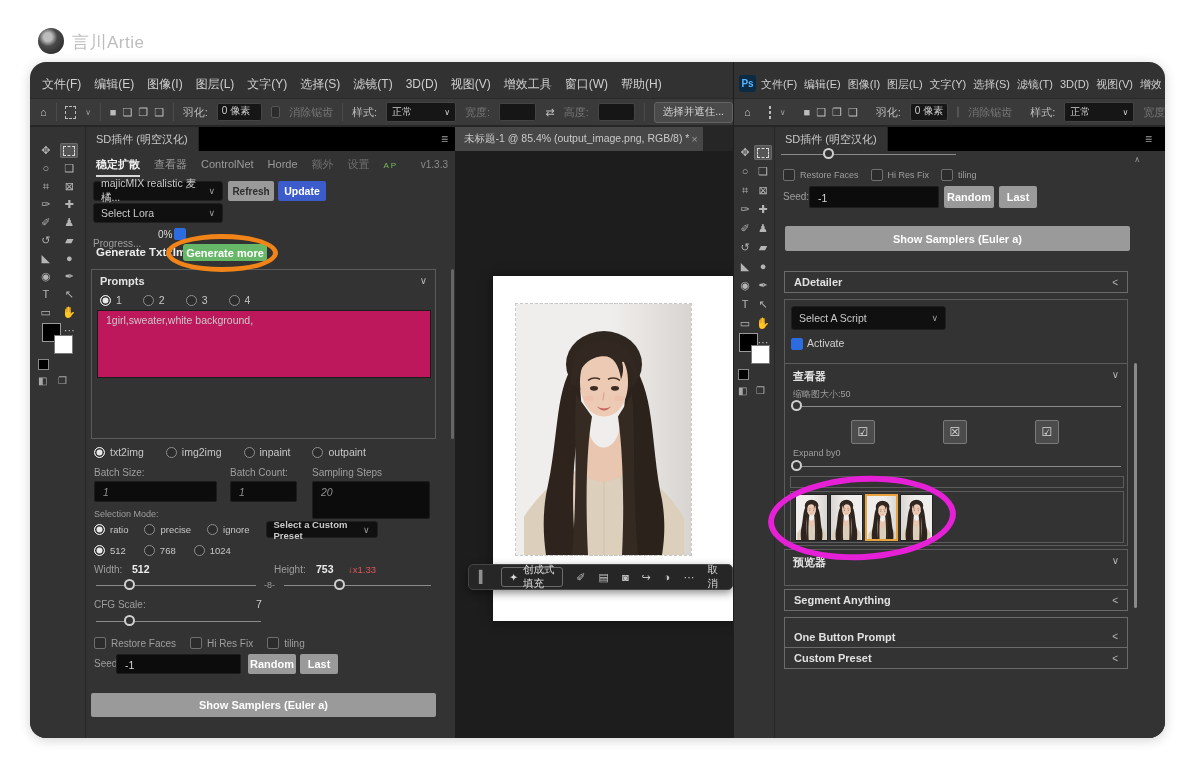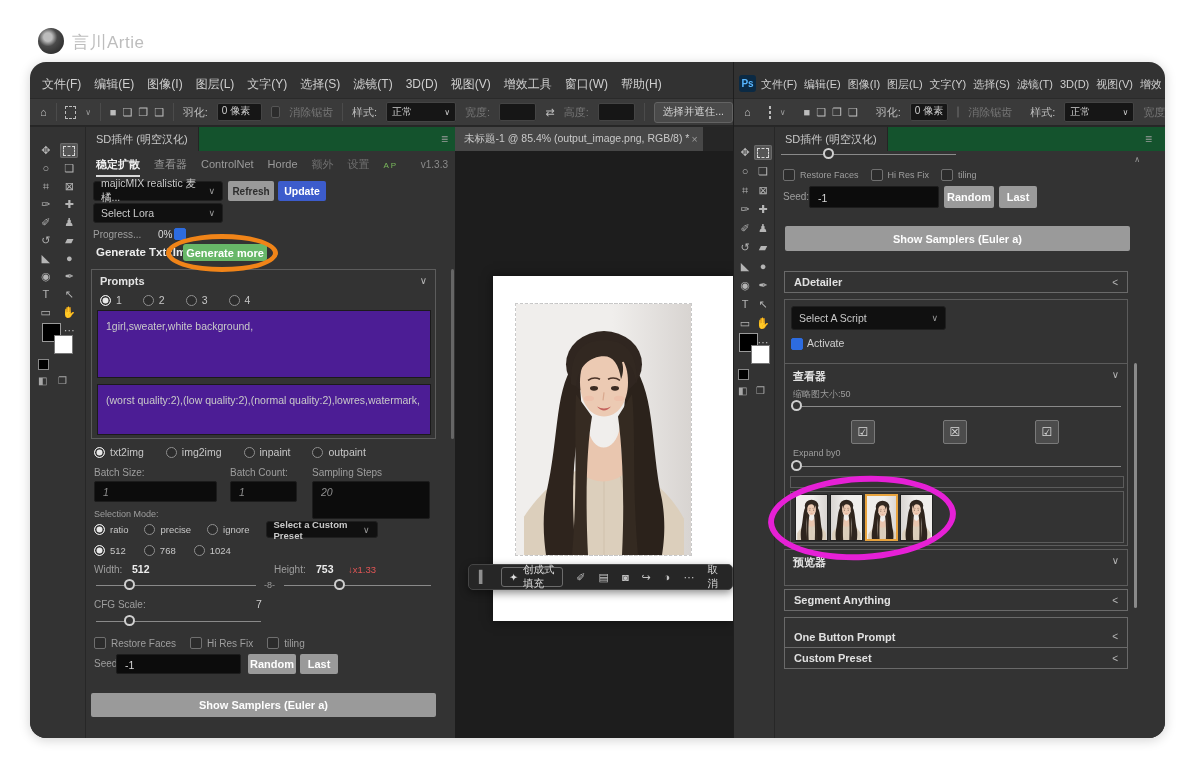--- a/index.html
+++ b/index.html
@@ -49,21 +49,21 @@
   .tools .tool{width:18px;height:15px;color:#b5b5b5;font-size:11px;line-height:15px;text-align:center;cursor:default;}
   .tools .tool.sel{background:#555;border-radius:2px;box-shadow:0 0 0 1px #6a6a6a inset;}
   .mqbox{width:10px;height:8px;border:1px dashed #d9d9d9;display:inline-block;margin-top:3px;}
   .swatches{width:30px;height:30px;}
   .sw-b{left:0;top:0;width:17px;height:17px;background:#000;border:1px solid #9a9a9a;}
   .sw-w{left:12px;top:12px;width:17px;height:17px;background:#fff;border:1px solid #777;}
   .sw-mini{width:9px;height:9px;background:#000;border:1px solid #888;}
   .tc-ico{color:#a8a8a8;font-size:10px;}
 
   
-  .panelbar{background:#14532d;height:24px;text-decoration:underline;}
+  .panelbar{background:#000000;height:24px;text-decoration:underline;}
   .ptab{background:#333;color:#c9c9c9;font-size:11px;height:24px;display:inline-flex;align-items:center;
     padding:0 10px;border-right:1px solid #242424;}
   .pmenu{color:#9e9e9e;font-size:12px;}
   .sdpanel{background:#333;}
   .lbl{color:#9e9e9e;font-size:10px;}
   .lbl-b{color:#e3e3e3;font-size:11px;font-weight:bold;}
   .dd{background:#101010;border:1px solid #1f1f1f;border-radius:3px;color:#c9c9c9;font-size:10.5px;
     display:flex;align-items:center;justify-content:space-between;padding:0 7px;box-sizing:border-box;}
   .dd .cv{color:#9c9c9c;font-size:9px;}
   .btn-gray{background:#9a9a9a;color:#fdfdfd;font-weight:bold;font-size:11px;border-radius:2px;
@@ -73,21 +73,21 @@
   .btn-green{background:#67b768;color:#fff;font-weight:bold;font-size:11px;border-radius:3px;
     display:flex;align-items:center;justify-content:center;}
   .txt-btn{color:#ededed;font-weight:bold;font-size:11.5px;}
   .inp{background:#0c0c0c;border:1px solid #1c1c1c;border-radius:2px;color:#d6d6d6;font-size:10.5px;
     padding:0 8px;box-sizing:border-box;font-family:"Liberation Sans",sans-serif;}
   .inp.it{color:#8f8f8f;font-style:italic;}
   .box{border:1px solid #5c5c5c;background:#333;box-sizing:border-box;}
   .radio{display:inline-flex;align-items:center;gap:5px;color:#c7c7c7;font-size:10.5px;}
   .rb{width:9px;height:9px;border:1px solid #8f8f8f;border-radius:50%;display:inline-block;background:#2c2c2c;}
   .rb.on{border-color:#e8e8e8;box-shadow:0 0 0 1.5px #2c2c2c inset;background:#e8e8e8;}
-  .ta{background:#4c1d95;border:1px solid #1b1b1b;color:#c9c9c9;font-size:10.5px;padding:8px 8px;
+  .ta{background:#be185d;border:1px solid #1b1b1b;color:#c9c9c9;font-size:10.5px;padding:2px 8px;
     box-sizing:border-box;line-height:1.35;overflow:hidden;}
   .slider{height:12px;}
   .slider .track{position:absolute;left:0;right:0;top:6px;height:1px;background:#8a8a8a;}
   .slider .knob{position:absolute;top:0;width:11px;height:11px;border:2px solid #cfcfcf;border-radius:50%;
     background:#333;box-sizing:border-box;}
   .hdr-box{border:1px solid #6a6a6a;background:#333;display:flex;align-items:center;justify-content:space-between;
     padding:0 9px;box-sizing:border-box;color:#e0e0e0;font-size:11px;font-weight:bold;}
   .hdr-box .cv{color:#b9b9b9;font-weight:normal;font-size:10px;}
   .vbtn{width:22px;height:22px;background:#4c4c4c;border:1px solid #7a7a7a;color:#dcdcdc;font-size:12px;
     display:flex;align-items:center;justify-content:center;border-radius:2px;}
@@ -272,21 +272,21 @@
           <span class="cv">∨</span>
       </div>
       <div class="abs btn-gray" style="left:142px;top:54px;width:46px;height:20px;font-size:10px;color:#2e2e2e">Refresh</div>
       <div class="abs btn-blue" style="left:192px;top:54px;width:48px;height:20px">Update</div>
 
       <div class="abs dd" style="left:7px;top:76px;width:130px;height:20px">
         <span>Select Lora</span>
           <span class="cv">∨</span>
       </div>
 
-      <span class="abs lbl" style="left:7px;top:102px">Progress...</span>
+      <span class="abs lbl" style="left:7px;top:111px">Progress...</span>
       <span class="abs" style="left:72px;top:102px;color:#dcdcdc;font-size:10px">0%</span>
       <span class="abs cbx on" style="left:88px;top:101px"></span>
 
       <span class="abs txt-btn" style="left:10px;top:119px">Generate Txt2Img</span>
       <div class="abs btn-green" style="left:97px;top:117px;width:84px;height:17px">Generate more</div>
 
       <div class="abs box" style="left:5px;top:142px;width:345px;height:170px">
         <span class="abs lbl-b" style="left:8px;top:5px">Prompts</span>
         <span class="abs cv" style="right:8px;top:5px;color:#b5b5b5;font-size:10px">∨</span>
         <div class="abs" style="left:8px;top:24px;display:flex;gap:21px">
@@ -301,21 +301,20 @@
           <label class="radio">
               <span class="rb"></span>
               <span>3</span>
             </label>
           <label class="radio">
               <span class="rb"></span>
               <span>4</span>
             </label>
         </div>
         <div class="abs ta" style="left:5px;top:40px;width:334px;height:68px">1girl,sweater,white background,</div>
-        <div class="abs ta" style="left:5px;top:114px;width:334px;height:51px">(worst quality:2),(low quality:2),(normal quality:2),lowres,watermark,</div>
       </div>
 
       <div class="abs" style="left:8px;top:319px;display:flex;gap:22px">
         <label class="radio">
             <span class="rb on"></span>
             <span>txt2img</span>
           </label>
         <label class="radio">
             <span class="rb"></span>
             <span>img2img</span>

